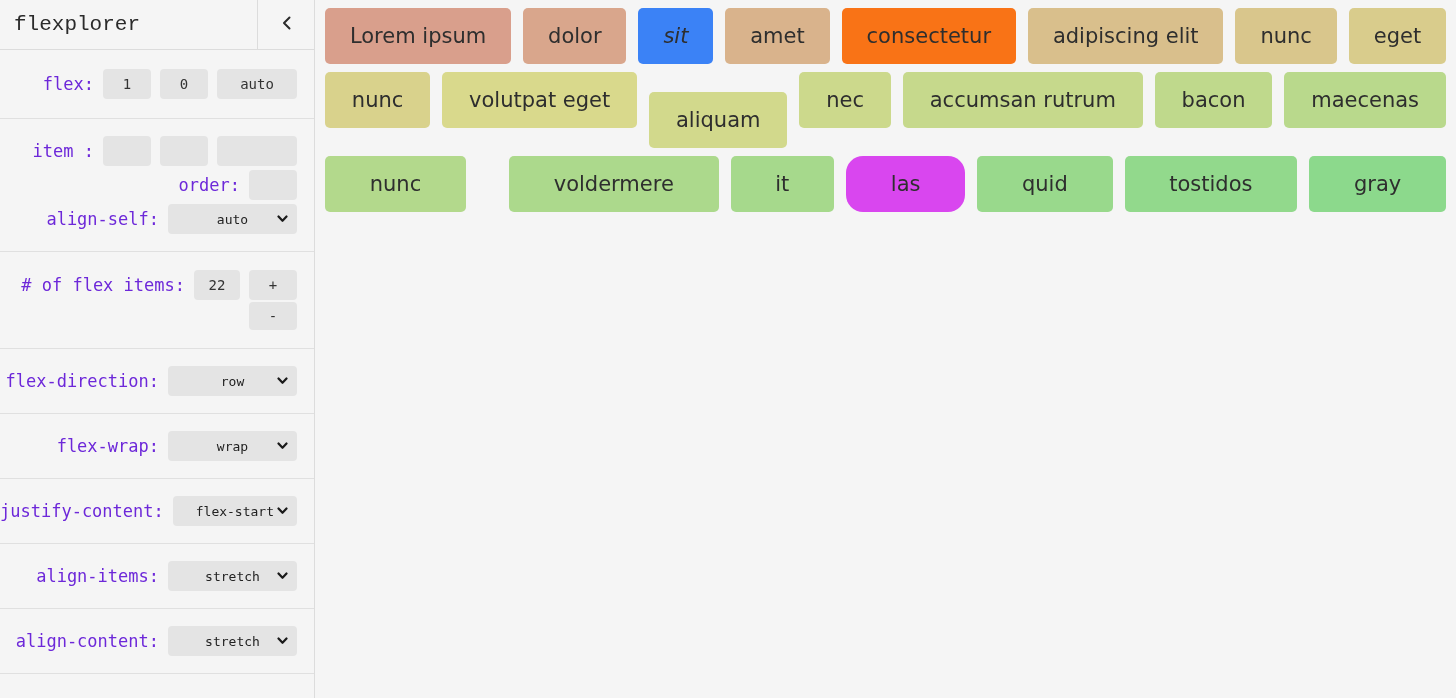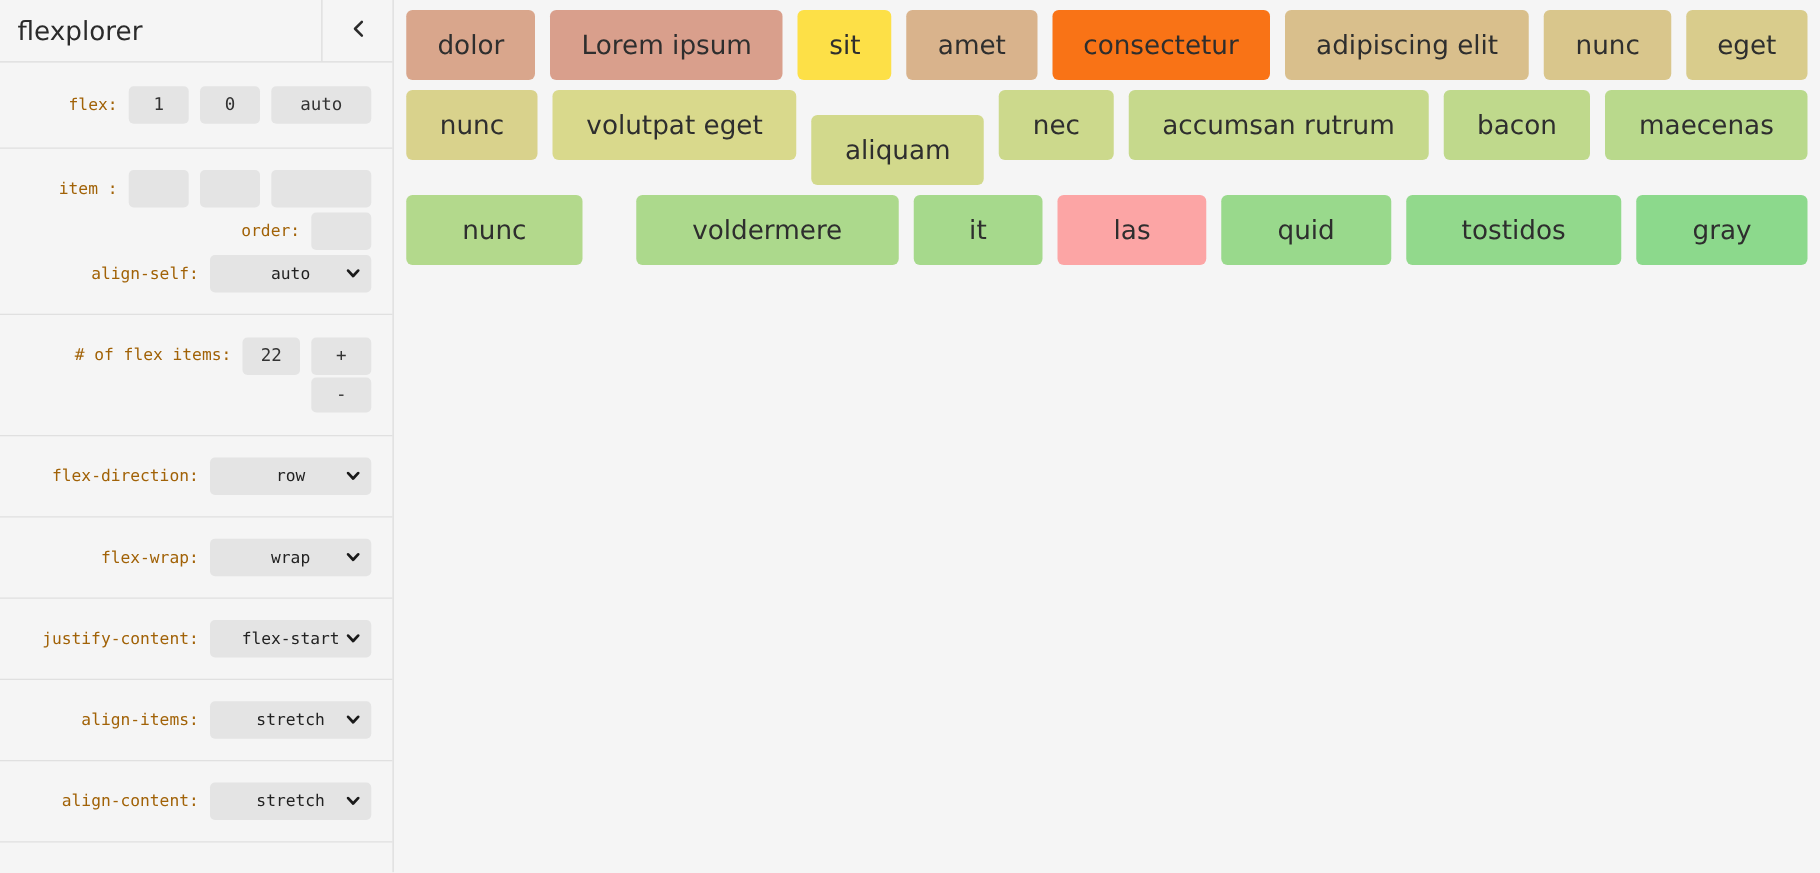--- a/index.html
+++ b/index.html
@@ -27,20 +27,21 @@
     align-items: stretch;
     border-bottom: 1px solid #dcdcdc;
   }
   .sb-title {
     flex: 1;
     display: flex;
     align-items: center;
     padding-left: 14px;
     font-size: 21px;
     color: #2b2b2b;
+    font-family: Liberation Mono, monospace;
   }
   .collapse-btn {
     width: 57px;
     border-left: 1px solid #dcdcdc;
     display: flex;
     align-items: center;
     justify-content: center;
     cursor: pointer;
     background: transparent;
     border-top: none; border-right: none; border-bottom: none;
@@ -54,22 +55,22 @@
   .ctl-row {
     display: flex;
     align-items: center;
     justify-content: flex-end;
     padding-right: 17px;
     gap: 9px;
   }
   .ctl-row + .ctl-row { margin-top: 4px; }
   .ctl-label {
     font-family: "DejaVu Sans Mono", monospace;
-    font-size: 13px;
-    color: #a16207;
+    font-size: 17px;
+    color: #6d28d9;
     white-space: pre;
   }
   .tb {
     height: 30px;
     background: #e4e4e4;
     border: none;
     border-radius: 4px;
     text-align: center;
     font-family: "DejaVu Sans Mono", monospace;
     font-size: 14px;
@@ -271,40 +272,40 @@
             </svg>
         </span>
       </div>
     </div>
   </div>
 
 </aside>
 
 <main class="stage">
     <div class="frow">
+      <div class="flex-item" style="background: rgb(217, 159, 140);">Lorem ipsum</div>
       <div class="flex-item" style="background: rgb(217, 166, 140);">dolor</div>
-      <div class="flex-item" style="background: rgb(217, 159, 140);">Lorem ipsum</div>
-      <div class="flex-item" style="background: #fde047;">sit</div>
+      <div class="flex-item" style="background: #3b82f6; font-style: italic;">sit</div>
       <div class="flex-item" style="background: rgb(217, 179, 140);">amet</div>
       <div class="flex-item" style="background: #f97316;">consectetur</div>
       <div class="flex-item" style="background: rgb(217, 191, 140);">adipiscing elit</div>
       <div class="flex-item" style="background: rgb(217, 198, 140);">nunc</div>
       <div class="flex-item" style="background: rgb(217, 204, 140);">eget</div>
     </div>
     <div class="frow">
       <div class="flex-item" style="background: rgb(217, 210, 140);">nunc</div>
       <div class="flex-item" style="background: rgb(217, 217, 140);">volutpat eget</div>
       <div class="flex-item" style="background: rgb(210, 217, 140); margin-top: 24px;">aliquam</div>
       <div class="flex-item" style="background: rgb(204, 217, 140);">nec</div>
       <div class="flex-item" style="background: rgb(198, 217, 140);">accumsan rutrum</div>
       <div class="flex-item" style="background: rgb(191, 217, 140);">bacon</div>
       <div class="flex-item" style="background: rgb(185, 217, 140);">maecenas</div>
     </div>
     <div class="frow">
       <div class="flex-item" style="background: rgb(179, 217, 140);">nunc</div>
       <div class="flex-item" style="background: rgb(172, 217, 140); margin-left: 37px;">voldermere</div>
       <div class="flex-item" style="background: rgb(166, 217, 140);">it</div>
-      <div class="flex-item" style="background: #fca5a5;">las</div>
+      <div class="flex-item" style="background: #d946ef; border-radius: 17px;">las</div>
       <div class="flex-item" style="background: rgb(153, 217, 140);">quid</div>
       <div class="flex-item" style="background: rgb(146, 217, 140);">tostidos</div>
       <div class="flex-item" style="background: rgb(140, 217, 140);">gray</div>
     </div>
   </main>
 
 </body></html>

